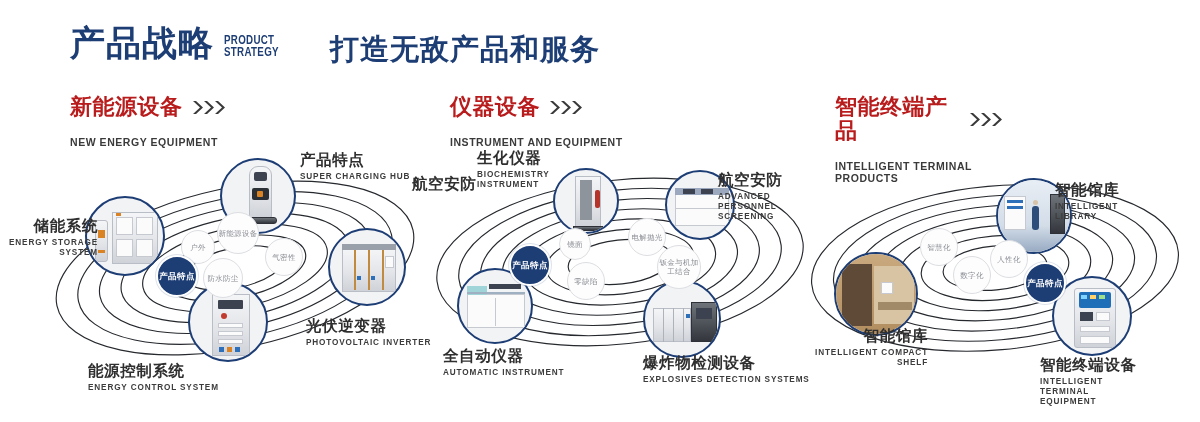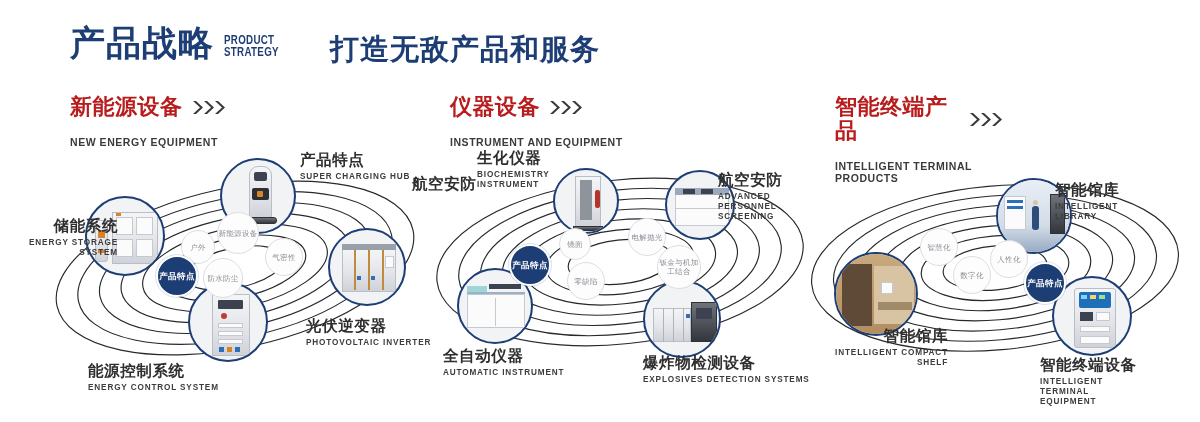--- a/index.html
+++ b/index.html
@@ -80,21 +80,21 @@
   .lbl{position:absolute;}
   .lbl-cn{
     font-size:15.5px;font-weight:bold;color:#2f2f2f;letter-spacing:.6px;
     font-family:"DejaVu Sans","Liberation Sans",sans-serif;line-height:1.15;
     white-space:nowrap;
   }
   .lbl-en{
     margin-top:2px;font-size:8.2px;font-weight:bold;color:#3c3c3c;
     letter-spacing:.85px;line-height:10px;
   }
-  .lbl.right{text-align:right;padding-left:20px;}
+  .lbl.right{text-align:right;}
   .lbl.right .lbl-cn,.lbl.center .lbl-cn{white-space:nowrap;}
 
   
   .dev{position:absolute;box-sizing:border-box;}
   .cab{background:linear-gradient(180deg,#f4f5f7 0%,#e3e5e9 55%,#cfd2d8 100%);
        border:1px solid #b9bdc5;}
   .cab-d{background:linear-gradient(180deg,#6f737a 0%,#4a4e55 60%,#33363c 100%);
        border:1px solid #2e3137;}
   .scr{background:#3d4250;}
   .accent{background:#d98324;}

